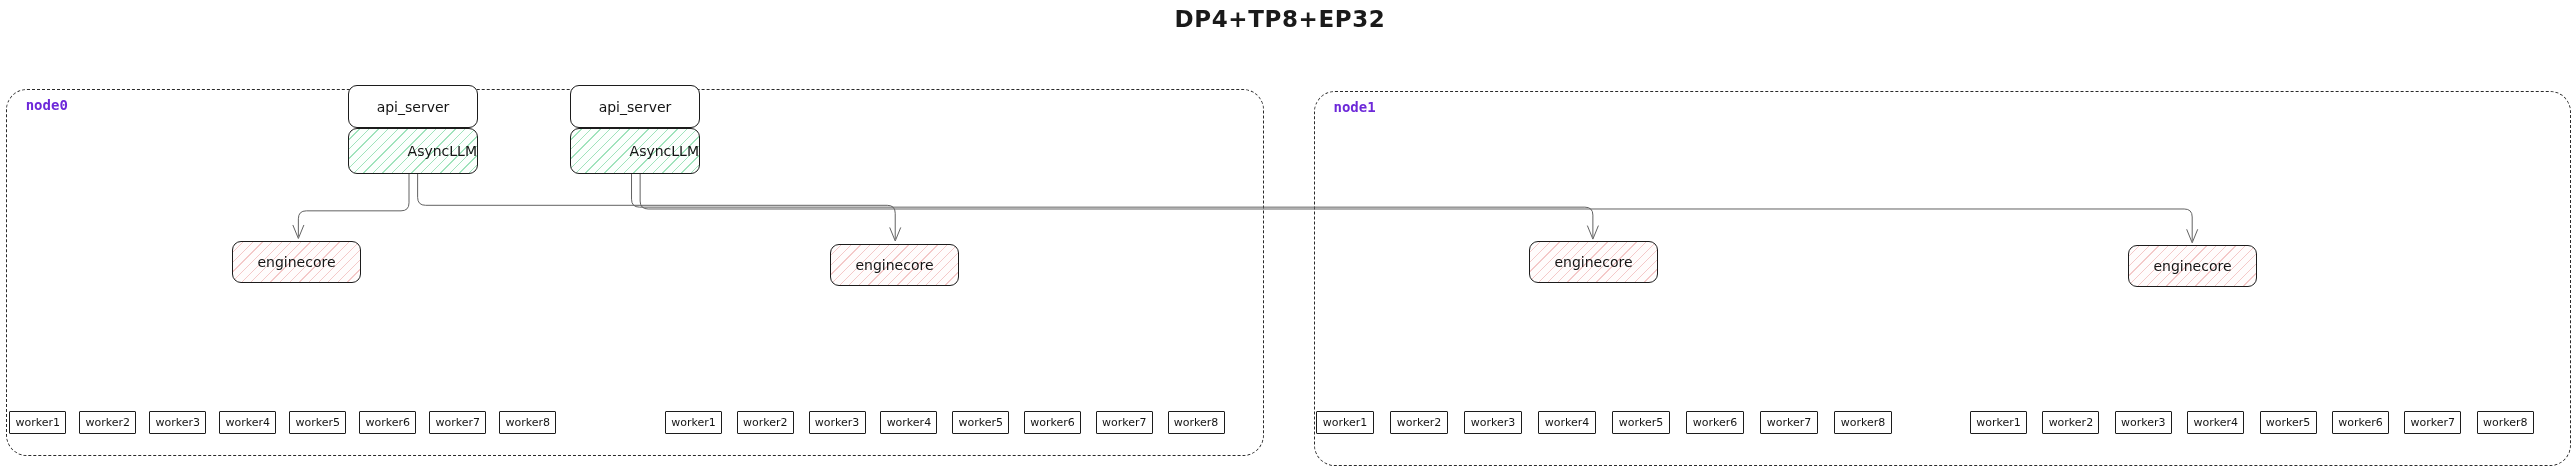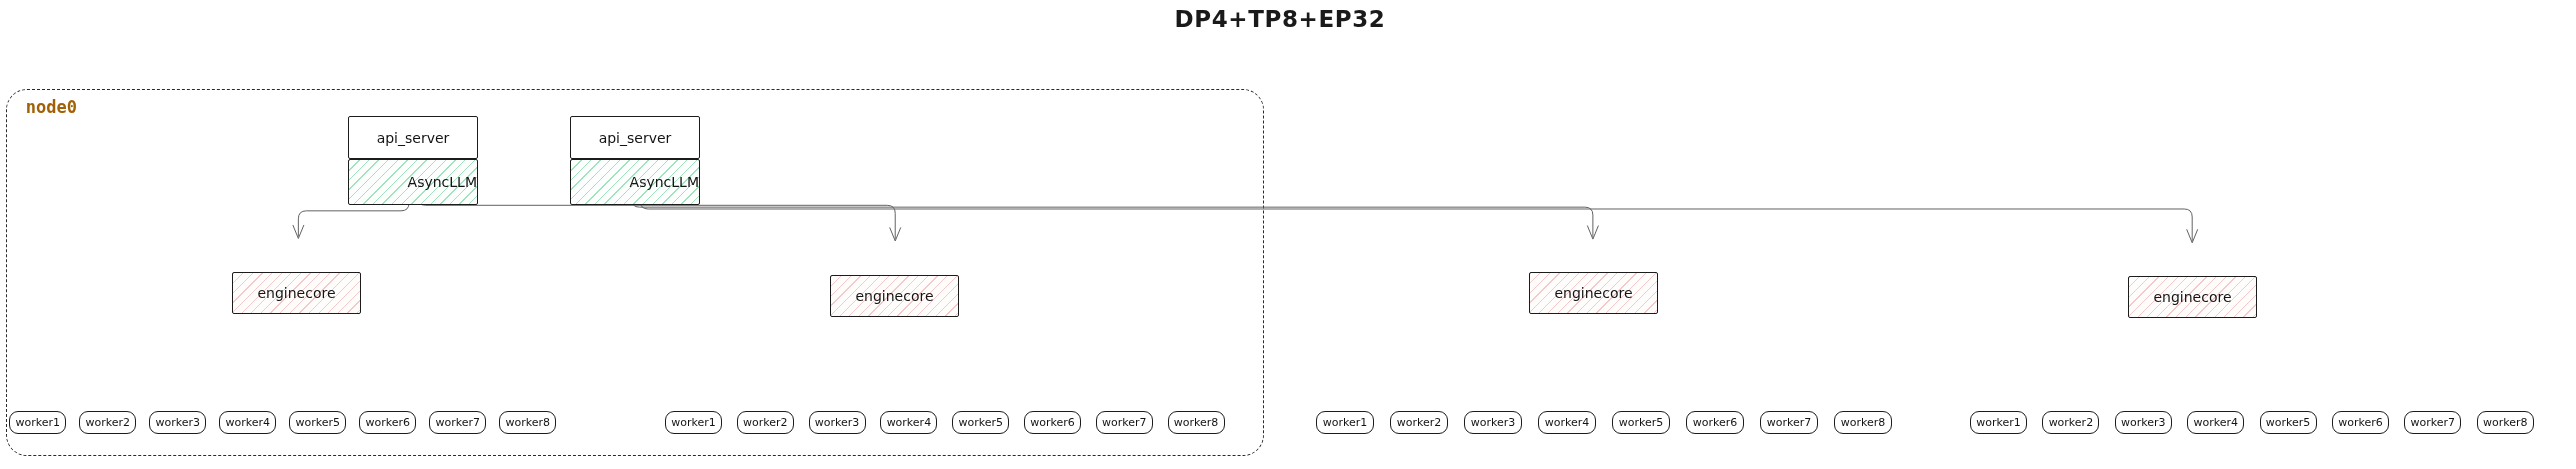--- a/index.html
+++ b/index.html
@@ -18,67 +18,69 @@
   }
   .node{
     position:absolute;
     border:1.2px dashed #2a2a2a;
     border-radius:21px;
     background:transparent;
   }
   .node-label{
     position:absolute;left:18.5px;top:7.4px;
     font-family:"DejaVu Sans Mono", monospace;
-    font-weight:bold;font-size:17px;color:#a16207;text-align:right;
+    font-weight:bold;font-size:14px;color:#6d28d9;text-align:right;
   }
   .box{
     position:absolute;
     border:1.5px solid #1c1c1c;
-    border-radius:2px;
+    border-radius:9px;
     display:flex;align-items:center;justify-content:center;
     font-size:14px;color:#141414;
     background:#ffffff;
     box-sizing:border-box;
-    margin-top:31px;
   }
   .hatch-green{
     background-color:#fcfffd;
     background-image:repeating-linear-gradient(135deg, rgba(84,204,134,0.55) 0 1px, transparent 1px 6.8px);
     justify-content:flex-end;
   }
   .hatch-pink{
     background-color:#fffcfc;
     background-image:repeating-linear-gradient(135deg, rgba(233,150,150,0.5) 0 0.9px, transparent 0.9px 6.8px);
     justify-content:center;
   }
   .connectors{position:absolute;left:0;top:0;}
   .connectors path{stroke:#5f5f5f;stroke-width:1.6;fill:none;}
   .worker-group{
     position:absolute;top:411px;height:23.4px;
     display:flex;align-items:stretch;
   }
   .worker{
     border:1.4px solid #1c1c1c;
-    border-radius:9px;
+    border-radius:1px;
     background:#fff;
     display:flex;align-items:center;justify-content:center;
     font-size:11px;color:#141414;
     box-sizing:border-box;
     height:23.4px;
   }
 </style>
 </head>
 <body>
 
 <div class="canvas">
 
   <div class="title">DP4+TP8+EP32</div>
 
   <div class="node" style="left:6.2px;top:89px;width:1256px;height:365px;">
     <div class="node-label">node0</div>
+  </div>
+  <div class="node" style="left:1314px;top:91px;width:1255px;height:373px;">
+    <div class="node-label">node1</div>
   </div>
 
   <svg class="connectors" width="2576" height="469" viewBox="0 0 4188 763">
 
     <path d="M 664 282 L 664 330 Q 664 343 651 343 L 497 343 Q 484 343 484 356 L 484 385"></path>
     <path d="M 475 366 L 484 388 L 493 366"></path>
 
     <path d="M 678 282 L 678 321 Q 678 334 691 334 L 1442 334 Q 1455 334 1455 347 L 1455 389"></path>
     <path d="M 1446 370 L 1455 392 L 1464 370"></path>
 

